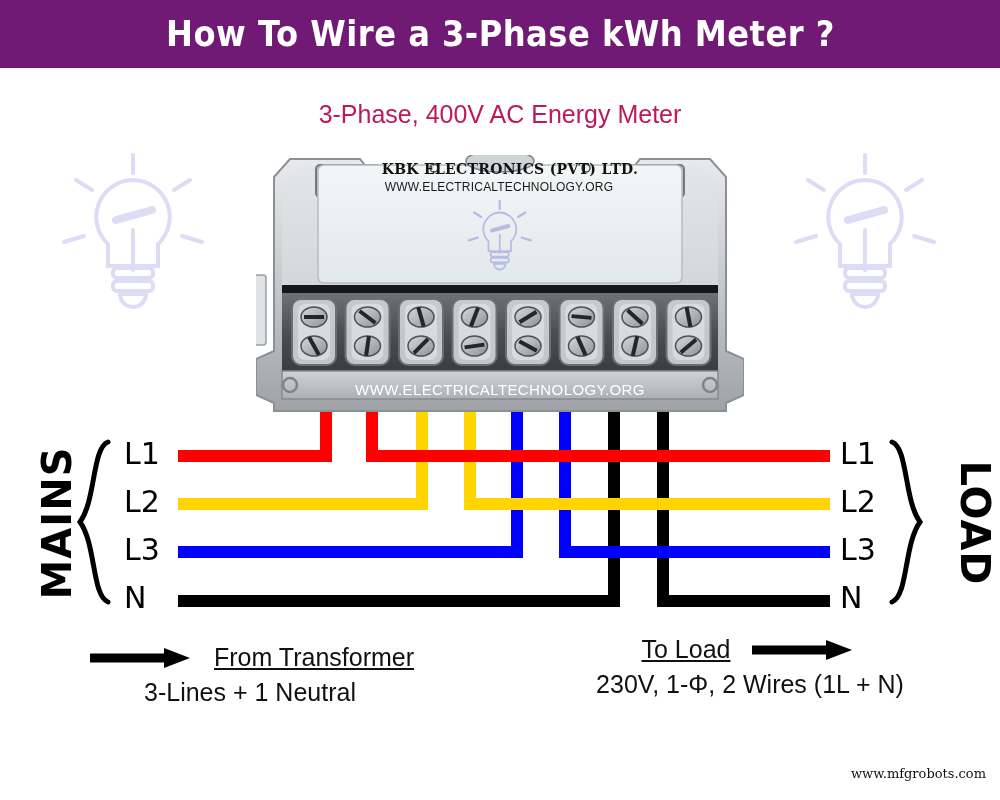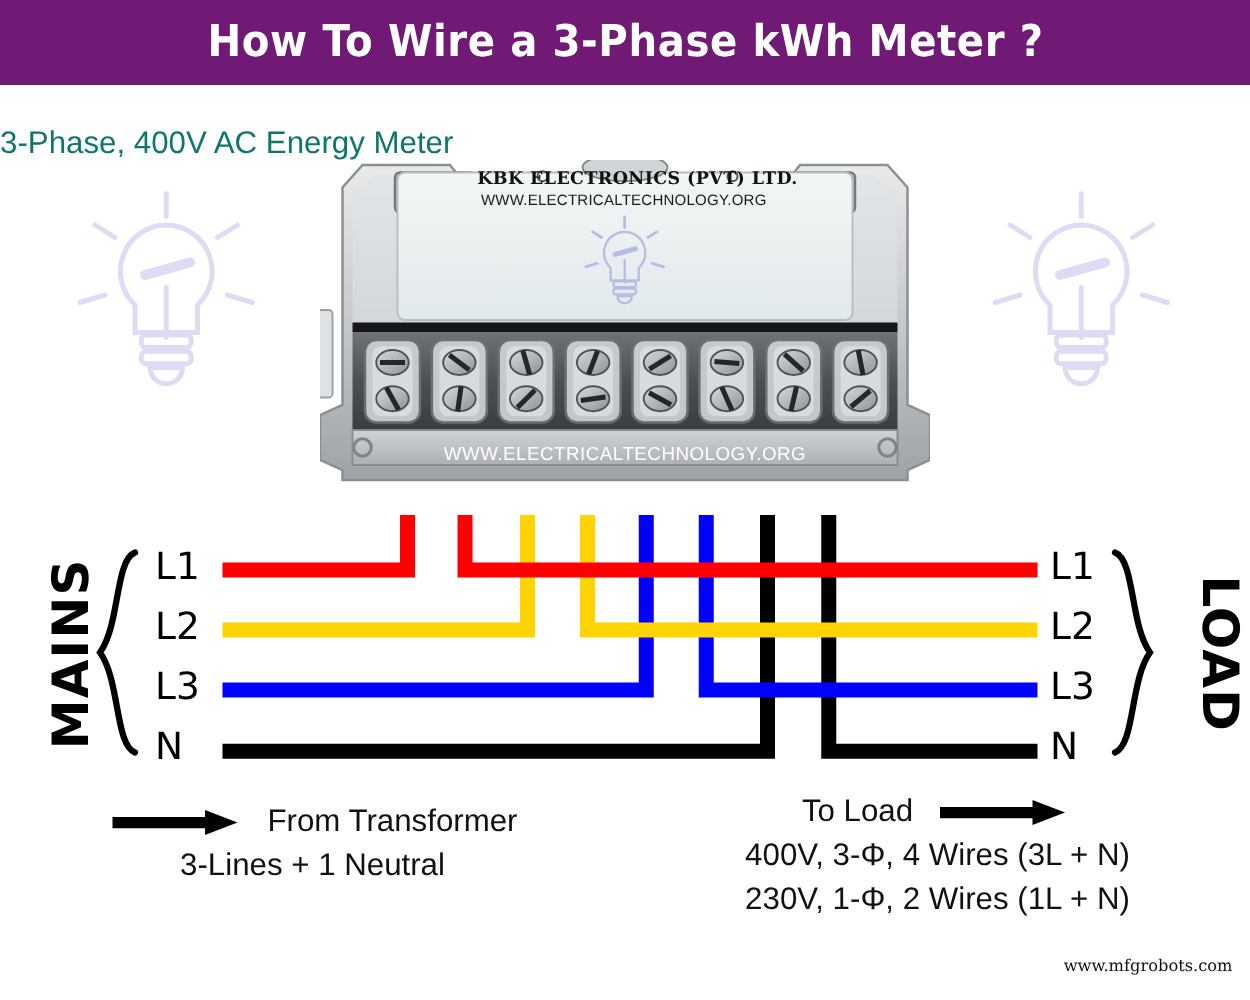--- a/index.html
+++ b/index.html
@@ -21,31 +21,31 @@
   .titlebar .t{
     color:#fff;font-size:35px;font-weight:bold;
     letter-spacing:0.5px;
     font-family:"DejaVu Sans", sans-serif;
     transform:scaleX(0.92);
   }
 
   
   .subtitle{
     position:absolute;left:0;top:100px;width:1000px;
-    text-align:left;font-size:25px;color:#0f766e;
+    text-align:center;font-size:25px;color:#be185d;
     font-family:"Liberation Sans", sans-serif;
   }
 
   
   .bulb{position:absolute;}
   .bulb.l{left:58px;top:150px;}
   .bulb.r{left:790px;top:150px;}
 
   
-  .meter{position:absolute;left:256px;top:128px;width:488px;height:272px;}
+  .meter{position:absolute;left:256px;top:155px;width:488px;height:272px;}
 
   
   .sidelabel{
     position:absolute;font-weight:bold;color:#000;
     font-family:"DejaVu Sans", sans-serif;
     font-size:40px;letter-spacing:1px;
   }
   .sidelabel.mains{
     left:-38px;top:500px;width:190px;text-align:center;
     transform:rotate(-90deg);
@@ -62,21 +62,21 @@
   }
   .plabel.left{left:124px;width:48px;text-align:left;}
   .plabel.right{left:840px;width:48px;text-align:left;}
 
   
   .caption{
     position:absolute;text-align:center;color:#111;
     font-size:25px;line-height:35px;
     font-family:"Liberation Sans", sans-serif;
   }
-  .caption .row1{display:flex;align-items:center;justify-content:center;gap:18px;}
+  .caption .row1{display:flex;align-items:center;justify-content:center;gap:18px;text-decoration:underline;}
   .caption.left{left:20px;top:640px;width:460px;}
   .caption.right{left:520px;top:632px;width:460px;}
 
   .credit{
     position:absolute;right:14px;top:766px;
     font-size:13px;color:#111;
     font-family:"DejaVu Serif", serif;
   }
   svg{display:block;}
 </style>
@@ -312,18 +312,17 @@
   </div>
 
   <div class="caption right">
     <div class="row1">
       <span>To Load</span>
       <svg width="110" height="26">
         <path d="M4 13 L84 13" stroke="#000" stroke-width="9"></path>
         <path d="M78 3 L104 13 L78 23 Z" fill="#000"></path>
       </svg>
     </div>
-    <div>400V, 3-Φ, 4 Wires (3L + N)</div>
     <div>230V, 1-Φ, 2 Wires (1L + N)</div>
   </div>
 
   <div class="credit">www.mfgrobots.com</div>
 </div>
 
 </body></html>

